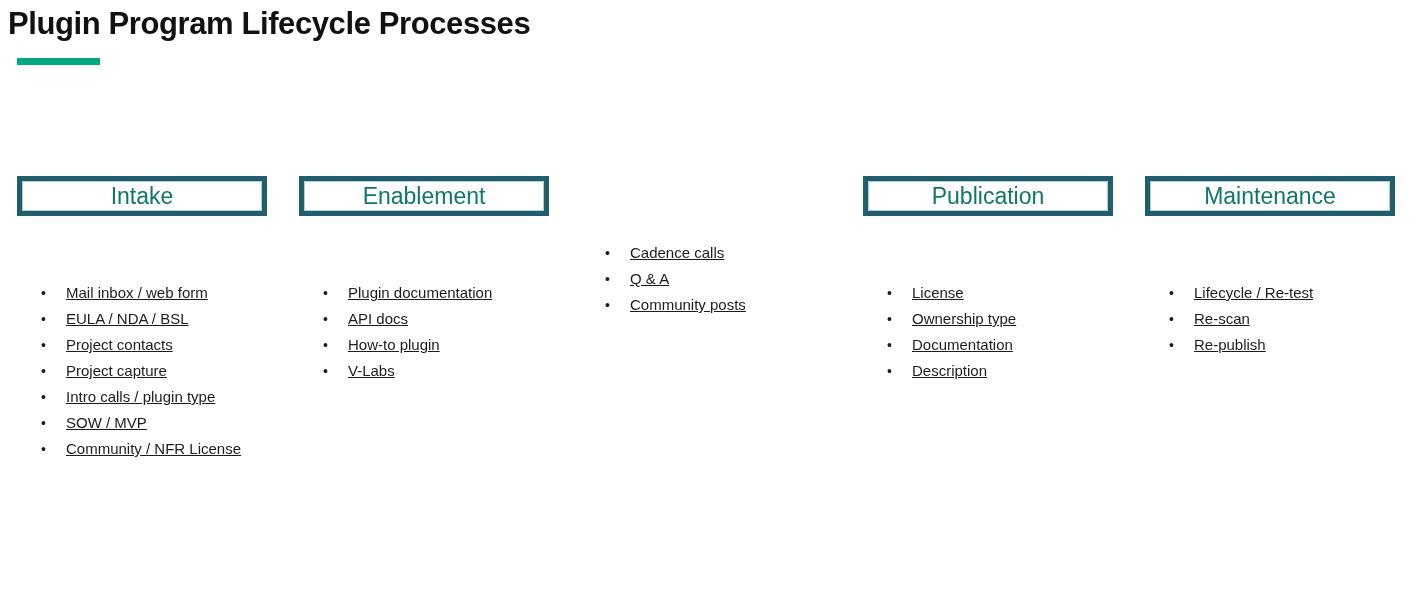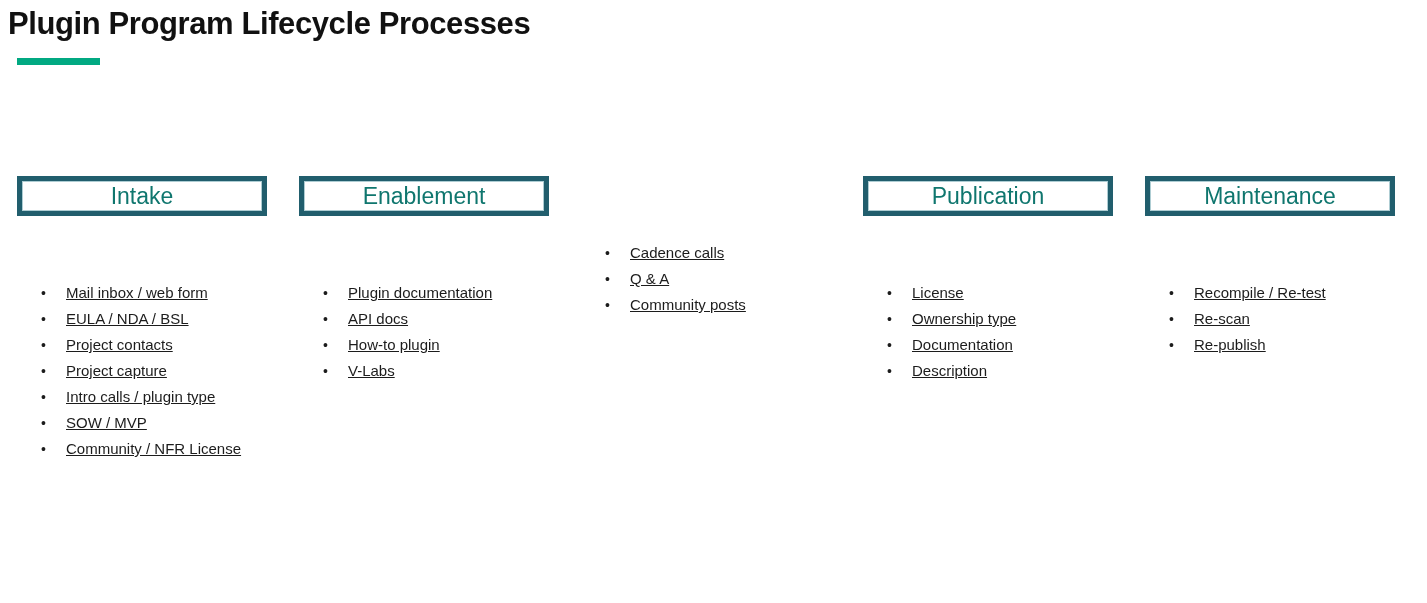--- a/index.html
+++ b/index.html
@@ -139,19 +139,19 @@
           <li class="bullet-item">Documentation</li>
           <li class="bullet-item">Description</li>
         </ul>
   </div>
 
   <div class="column">
     <div class="header-box">
       <span class="box-label">Maintenance</span>
     </div>
     <ul class="bullet-list">
-          <li class="bullet-item">Recompile / Re-test</li>
+          <li class="bullet-item">Lifecycle / Re-test</li>
           <li class="bullet-item">Re-scan</li>
           <li class="bullet-item">Re-publish</li>
         </ul>
   </div>
 </div>
 </div>
 
 </body></html>

